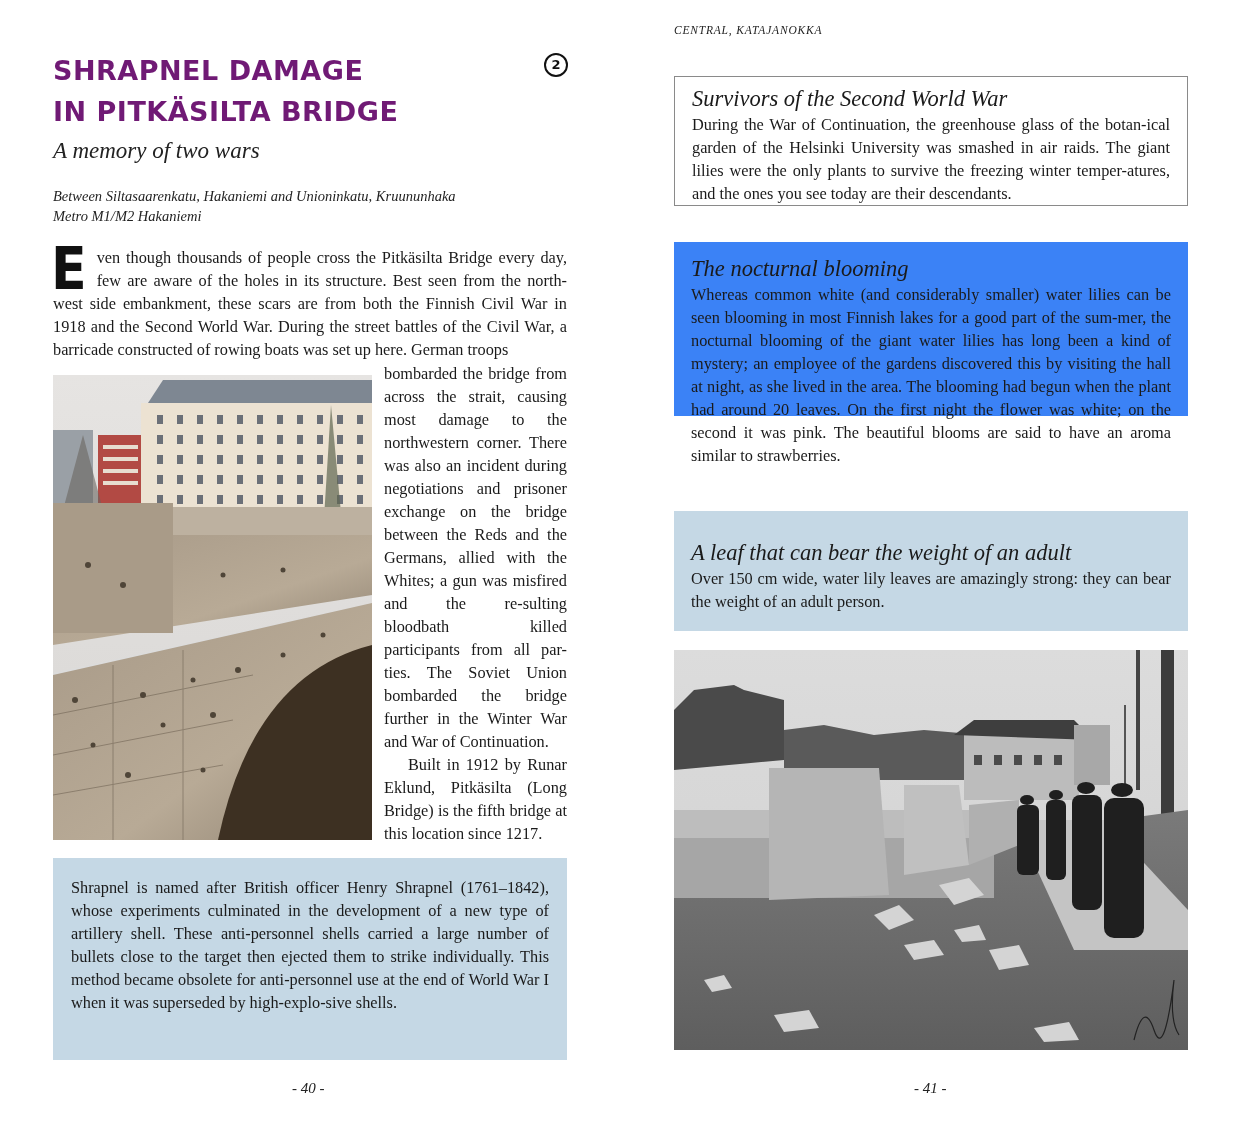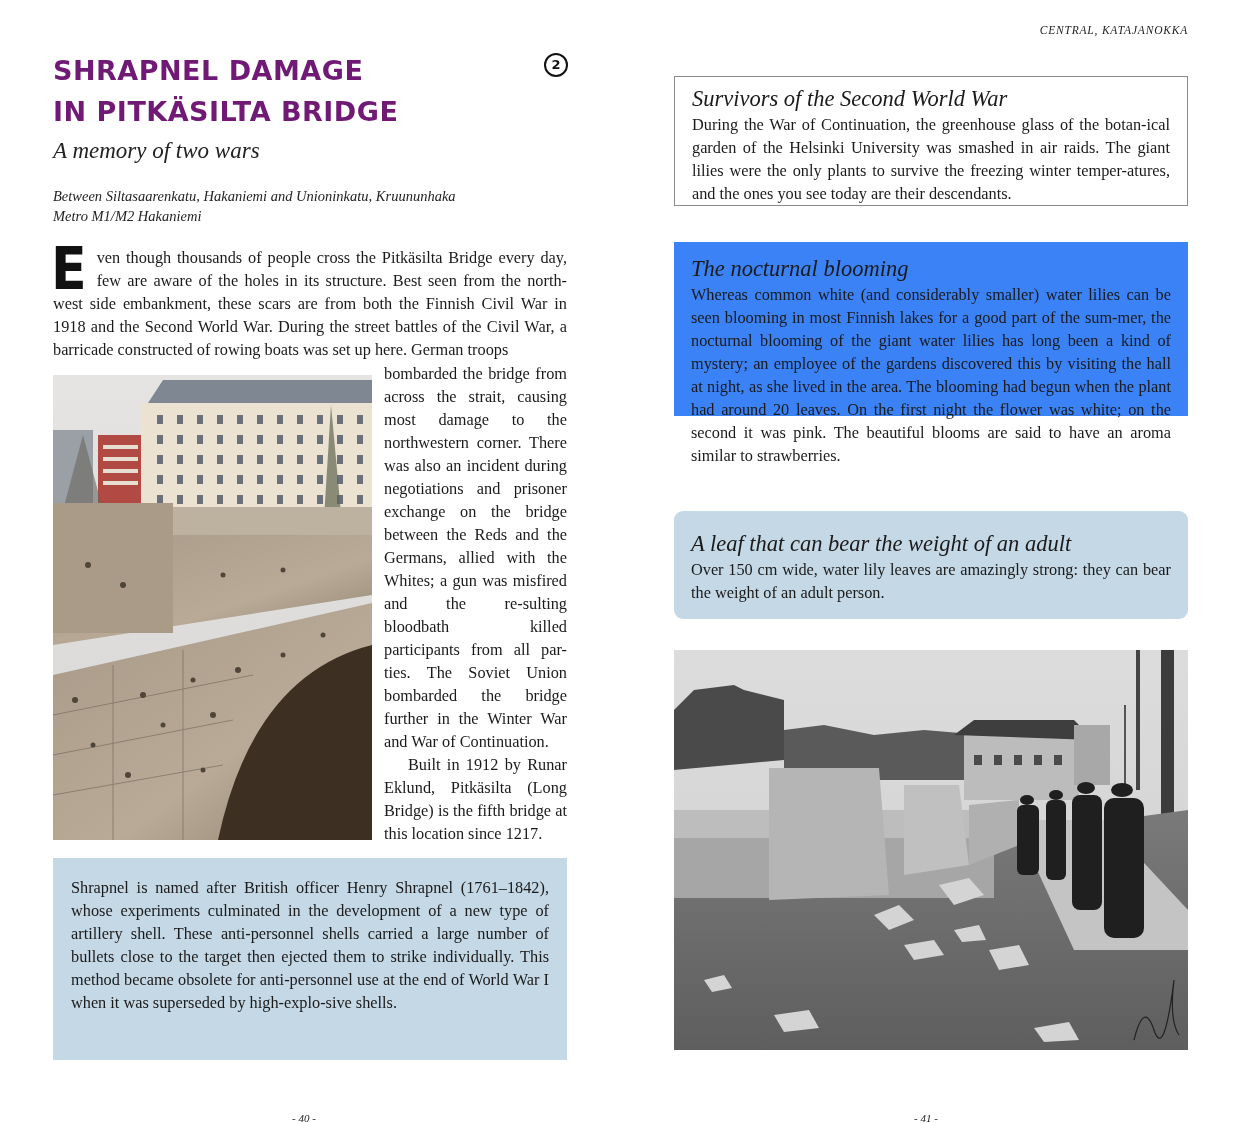--- a/index.html
+++ b/index.html
@@ -22,29 +22,29 @@
   .body-col { left: 384px; top: 362px; width: 183px; font-size: 16.3px; line-height: 23px; text-align: justify; color: #1a1a1a; }
   .body-col p { margin: 0; }
   .body-col p.indent { text-indent: 24px; }
 
   .photo-left { left: 53px; top: 375px; width: 319px; height: 465px; overflow: hidden; }
 
   .note-left { left: 53px; top: 858px; width: 514px; height: 202px; background: #c5d8e5; box-sizing: border-box;
                padding: 18px 18px 0 18px; }
   .note-left .txt { font-size: 16.3px; line-height: 23px; text-align: justify; color: #1a1a1a; }
 
-  .pageno { top: 1080px; font-style: italic; font-size: 11px; color: #222; margin-top: 32px; }
+  .pageno { top: 1080px; font-style: italic; font-size: 15px; color: #222; }
 
   
-  .running { left: 674px; top: 24px; width: 514px; text-align: right; font-style: italic; font-size: 11.5px;
+  .running { left: 674px; top: 24px; width: 514px; text-align: left; font-style: italic; font-size: 11.5px;
              letter-spacing: 0.8px; color: #222; }
   .box { left: 674px; width: 514px; box-sizing: border-box; padding: 8px 17px 0 17px; }
   .box.outlined { top: 76px; height: 130px; border: 1.5px solid #8a8a8a; background: #fff; }
   .box.blue1 { top: 242px; height: 174px; background: #3b82f6; padding-top: 13px; }
-  .box.blue2 { top: 511px; height: 108px; background: #c5d8e5; padding-top: 19px; border-radius: 9px; }
+  .box.blue2 { top: 511px; height: 120px; background: #c5d8e5; padding-top: 28px; }
   .box h3 { margin: 0; font-weight: normal; font-style: italic; font-size: 22.5px; line-height: 28px; color: #1a1a1a; }
   .box .txt { font-size: 16.3px; line-height: 23px; text-align: justify; color: #1a1a1a; }
 
   .photo-right { left: 674px; top: 650px; width: 514px; height: 400px; overflow: hidden; }
 </style>
 </head>
 <body>
 
 <div class="abs title">
   <div>SHRAPNEL DAMAGE</div>

